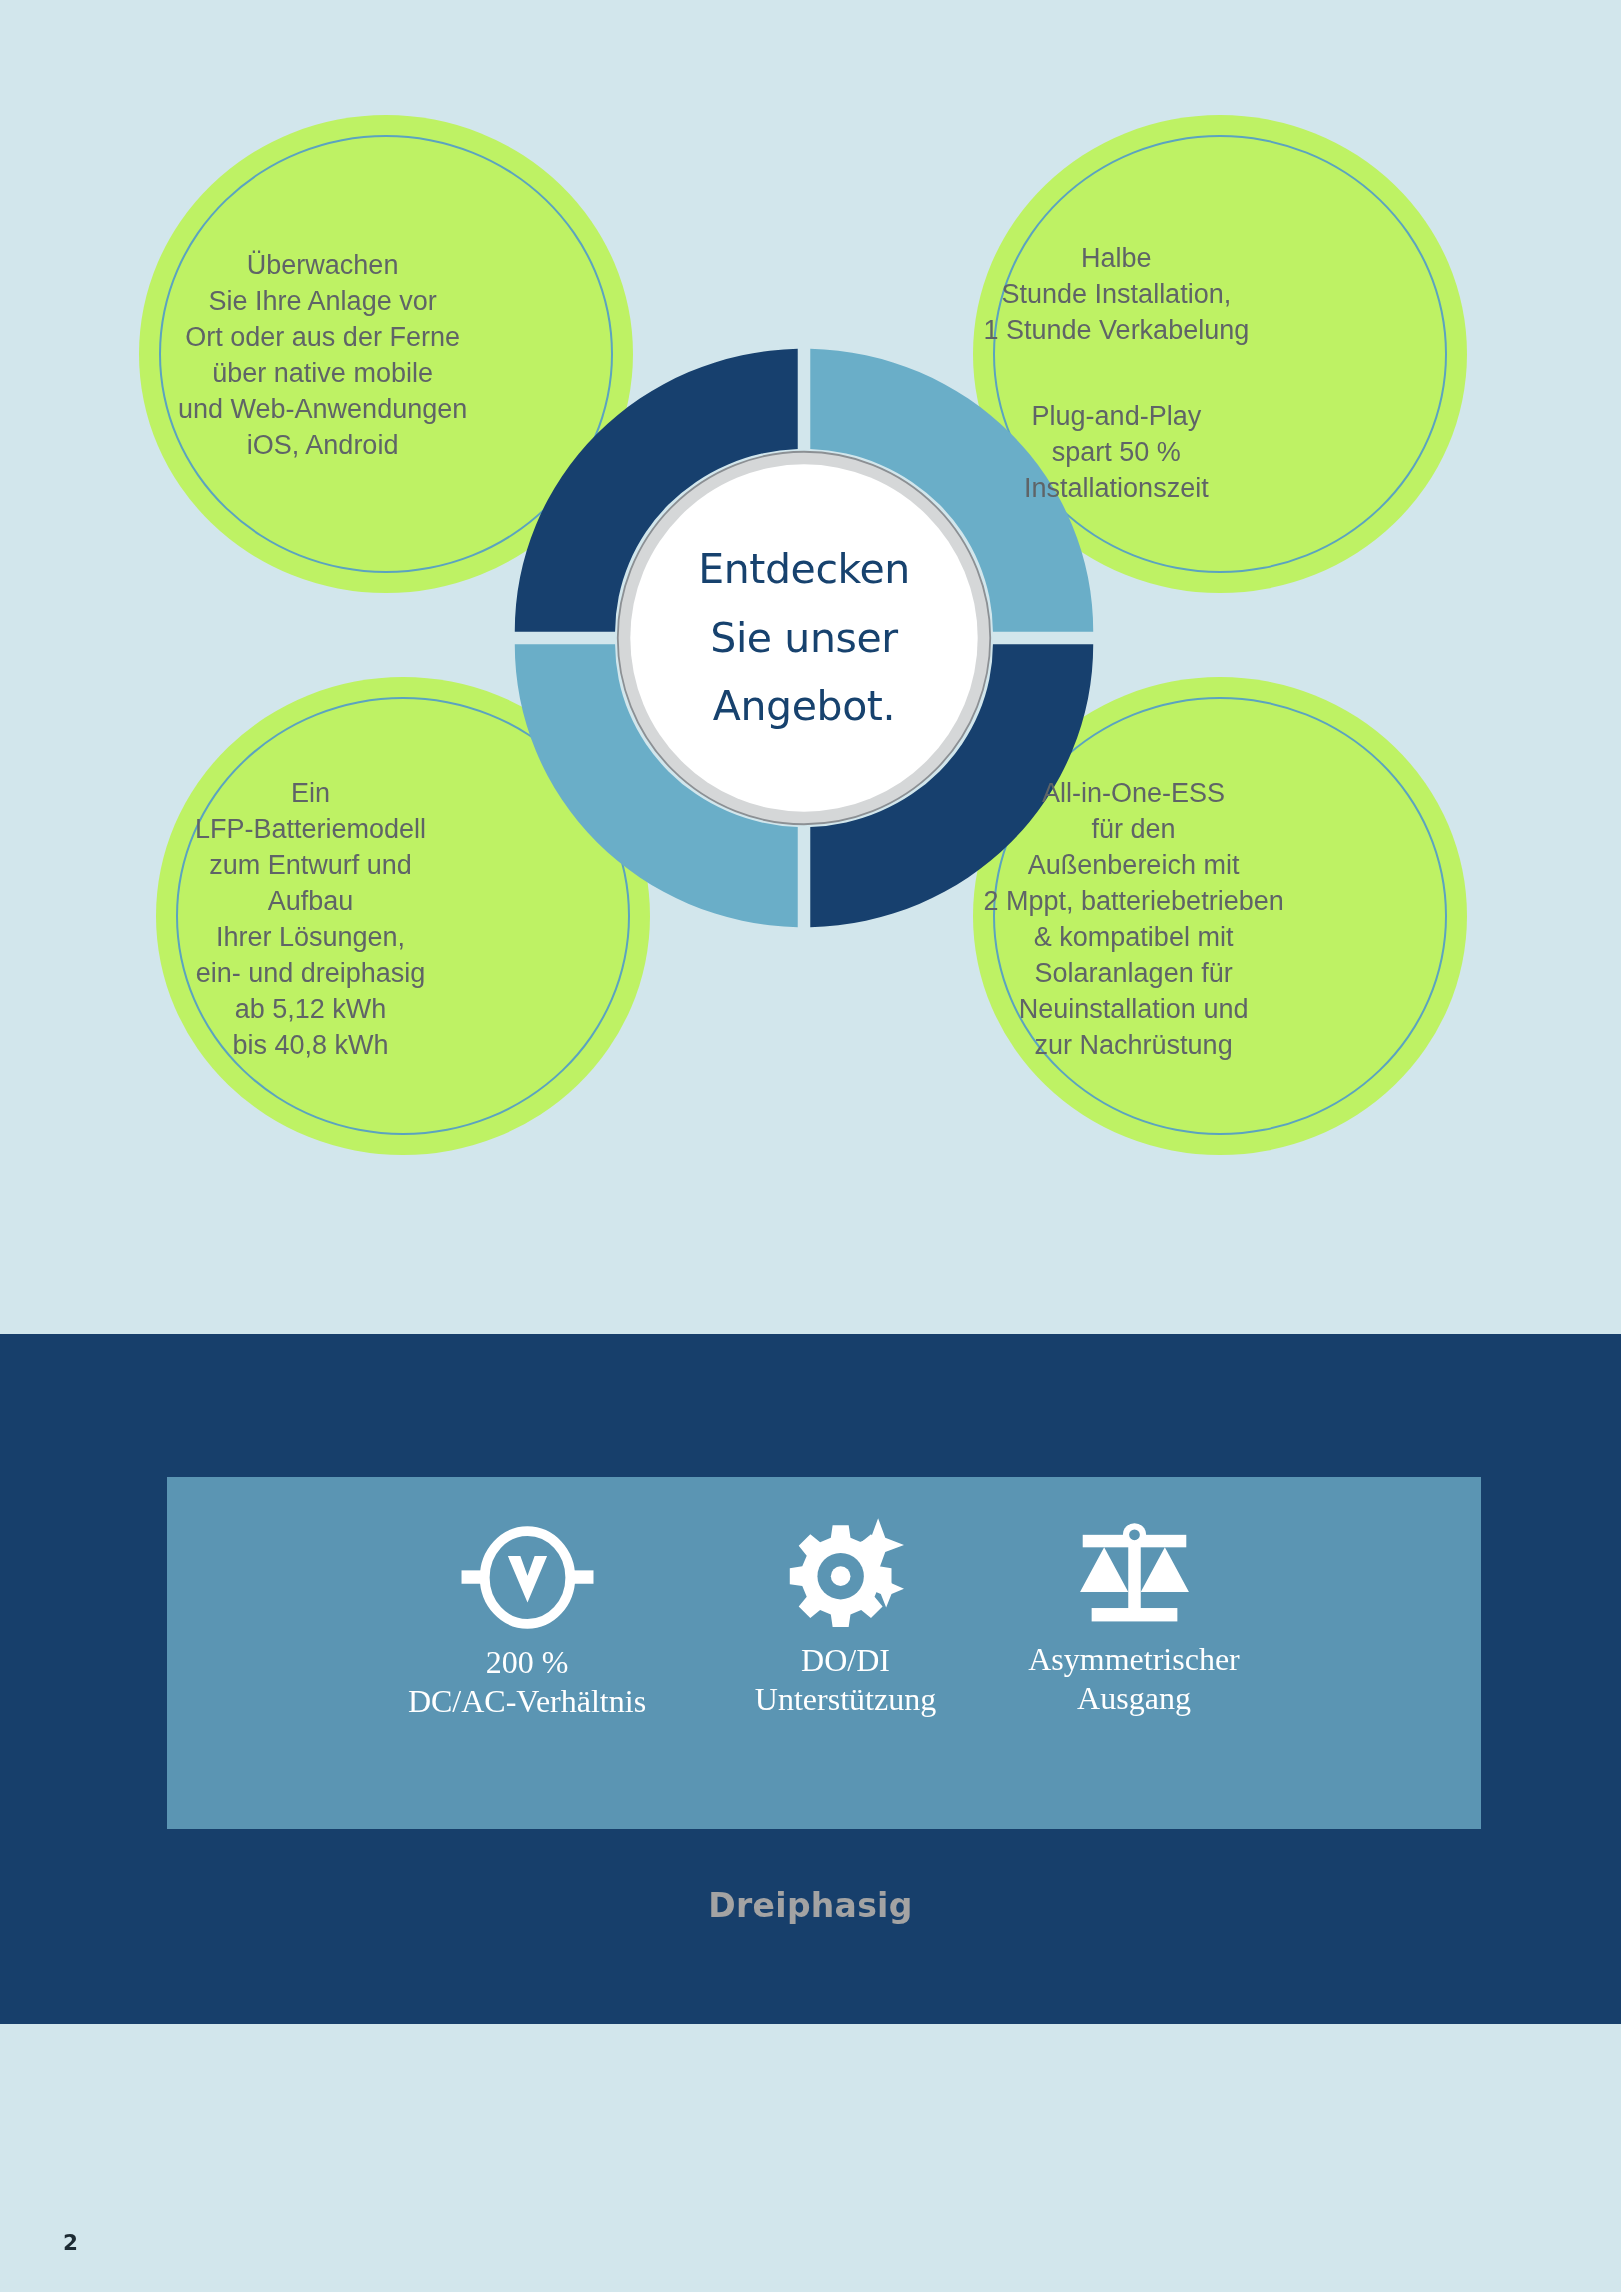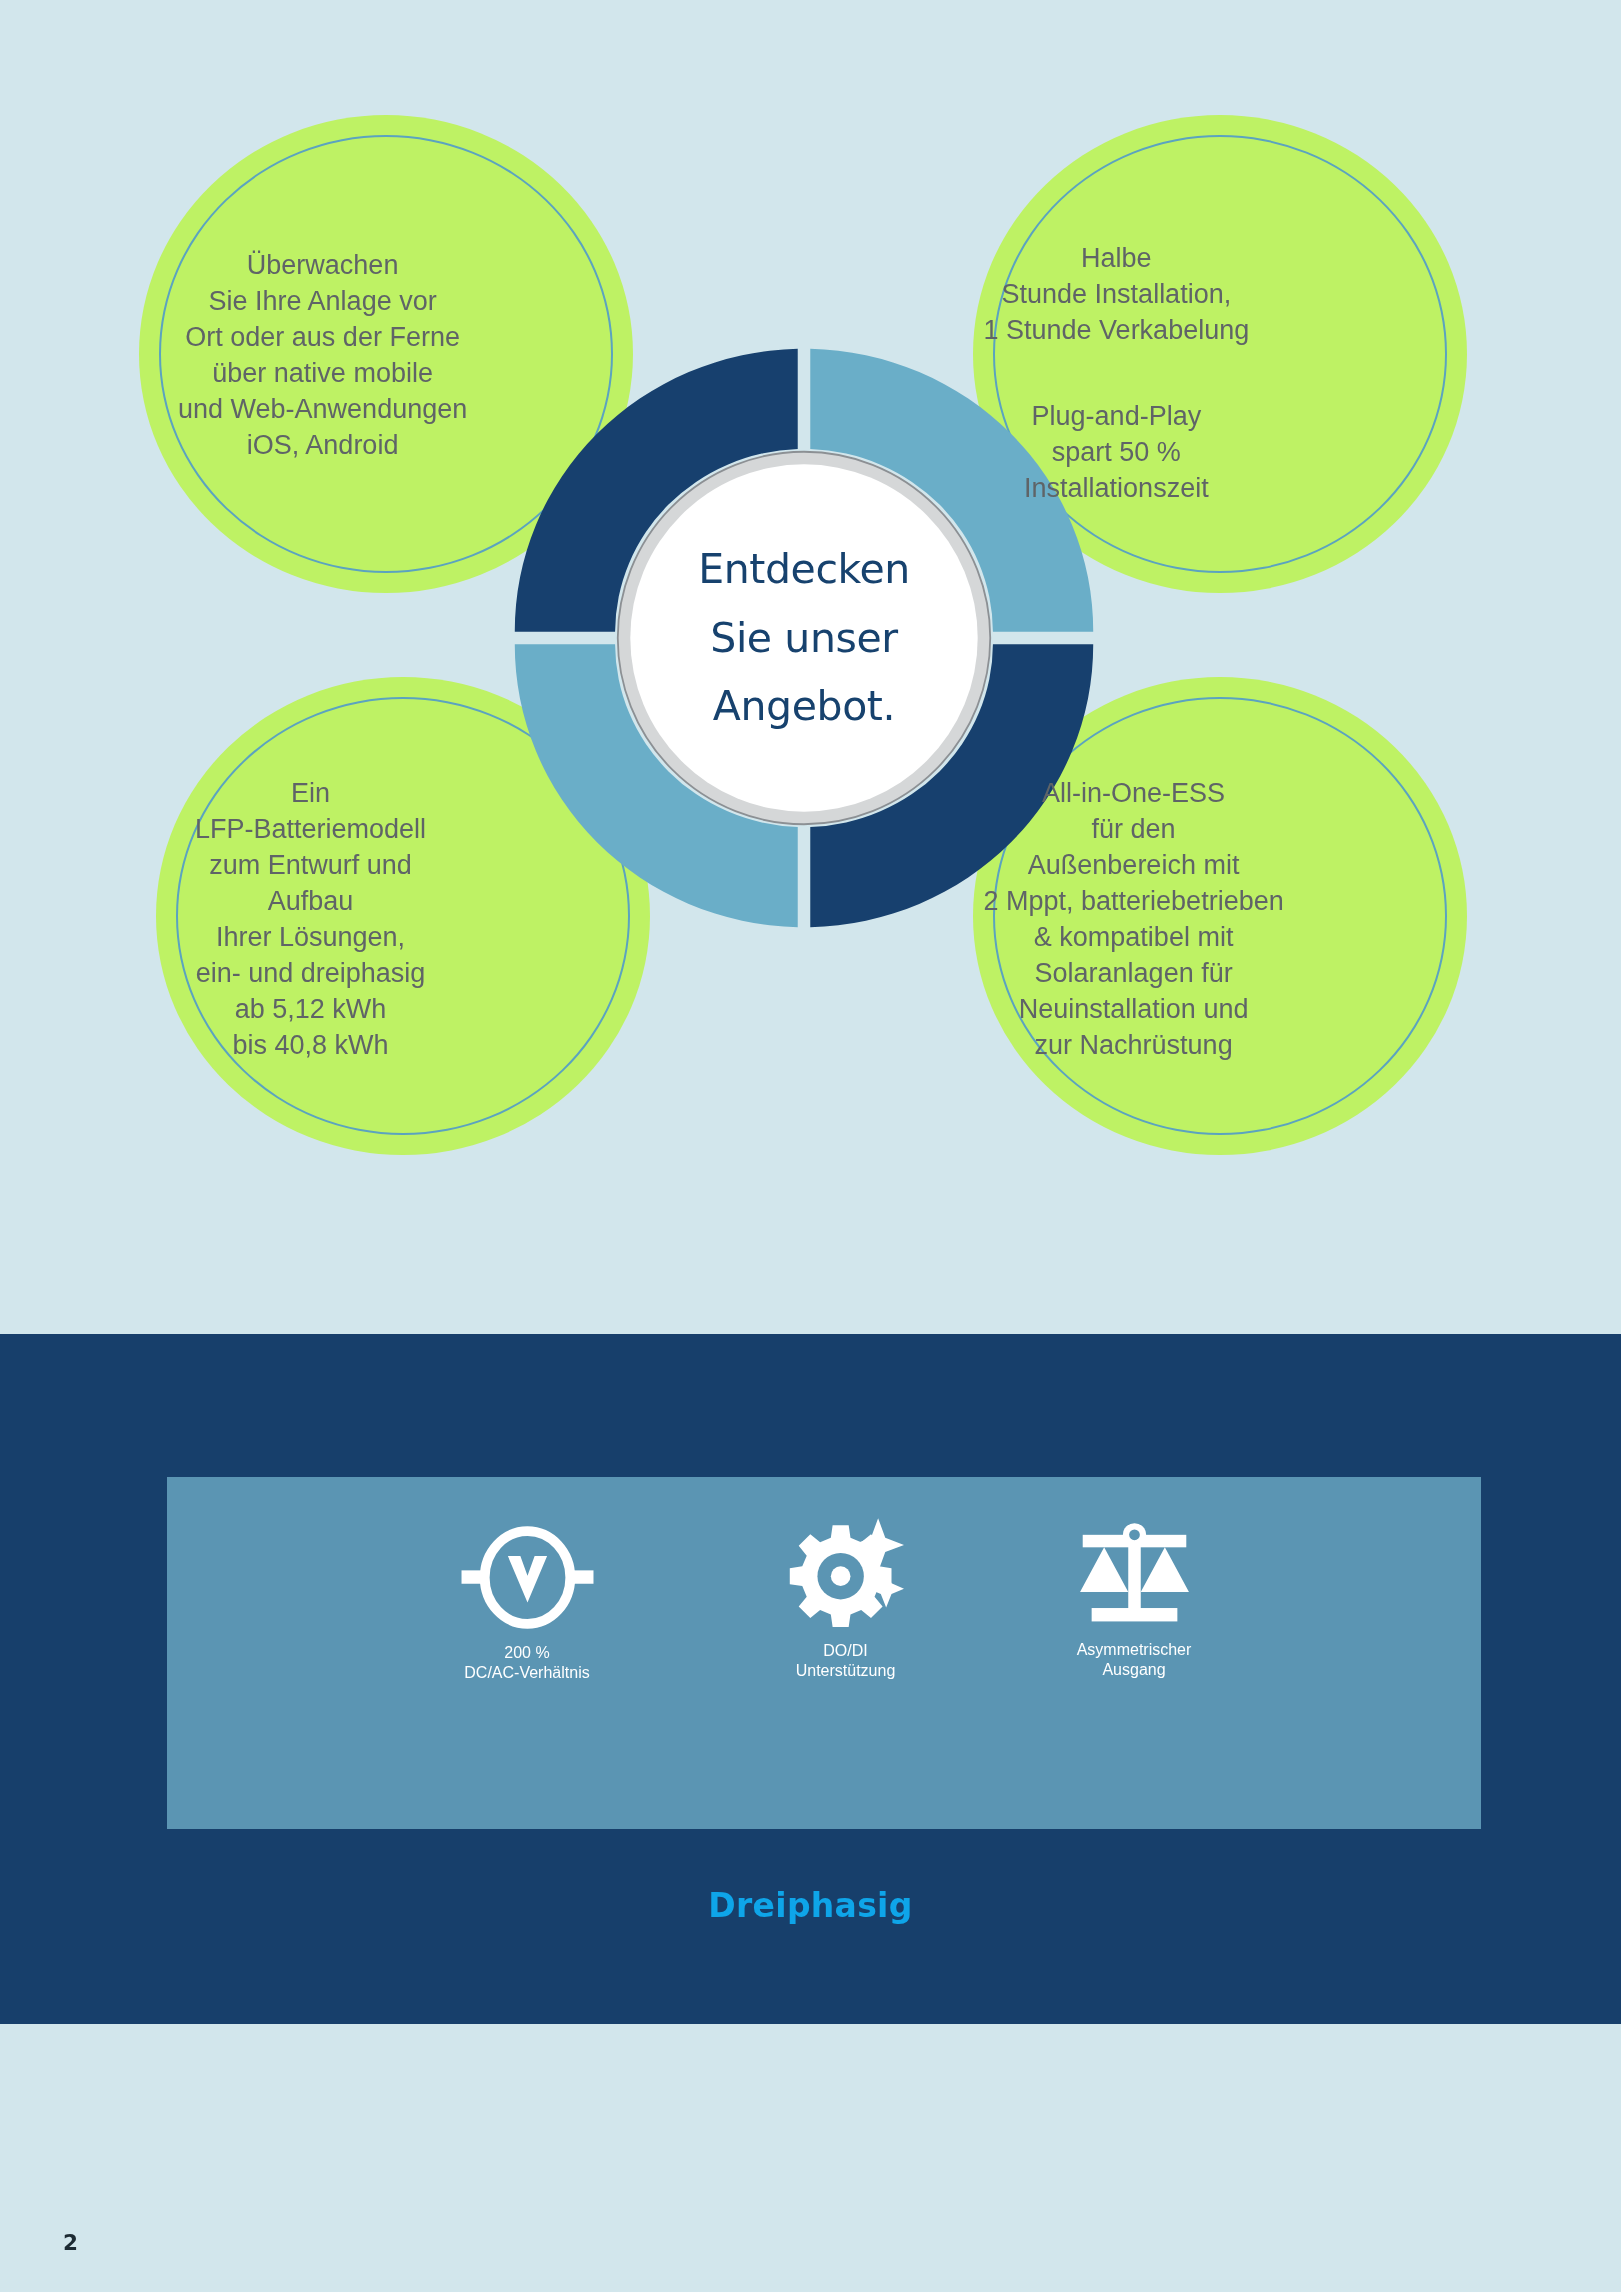--- a/index.html
+++ b/index.html
@@ -73,30 +73,30 @@
   .feature-row{
     position:absolute;left:0;top:0;width:1314px;height:352px;
   }
   .feature{
     position:absolute;
     display:flex;flex-direction:column;align-items:center;
     color:#ffffff;text-align:center;
   }
   .feature .ficon{display:block;margin-bottom:9px;}
   .feature .flabel{
-    font-size:16px;line-height:1.22;white-space:pre-line;
-    font-family:Liberation Sans, sans-serif;
+    font-size:32px;line-height:1.22;white-space:pre-line;
+    font-family:Liberation Serif, serif;
   }
   .feature.f1{left:199px;top:47px;width:322px;}
   .feature.f2{left:553px;top:41px;width:251px;}
   .feature.f3{left:788px;top:45px;width:358px;}
 
   .band-title{
     position:absolute;left:0;top:552px;width:1621px;
-    text-align:center;color:#0ea5e9;
+    text-align:center;color:#a3a3a3;
     font-size:33px;font-weight:bold;
     font-family:"DejaVu Sans", sans-serif;
     letter-spacing:0.3px;
   }
 
   
   .footer-area{position:absolute;left:0;top:2024px;width:1621px;height:269px;background:#d2e6ec;}
   .page-num{
     position:absolute;left:63px;top:2230px;
     color:#1d2b33;font-size:21.5px;font-weight:bold;

